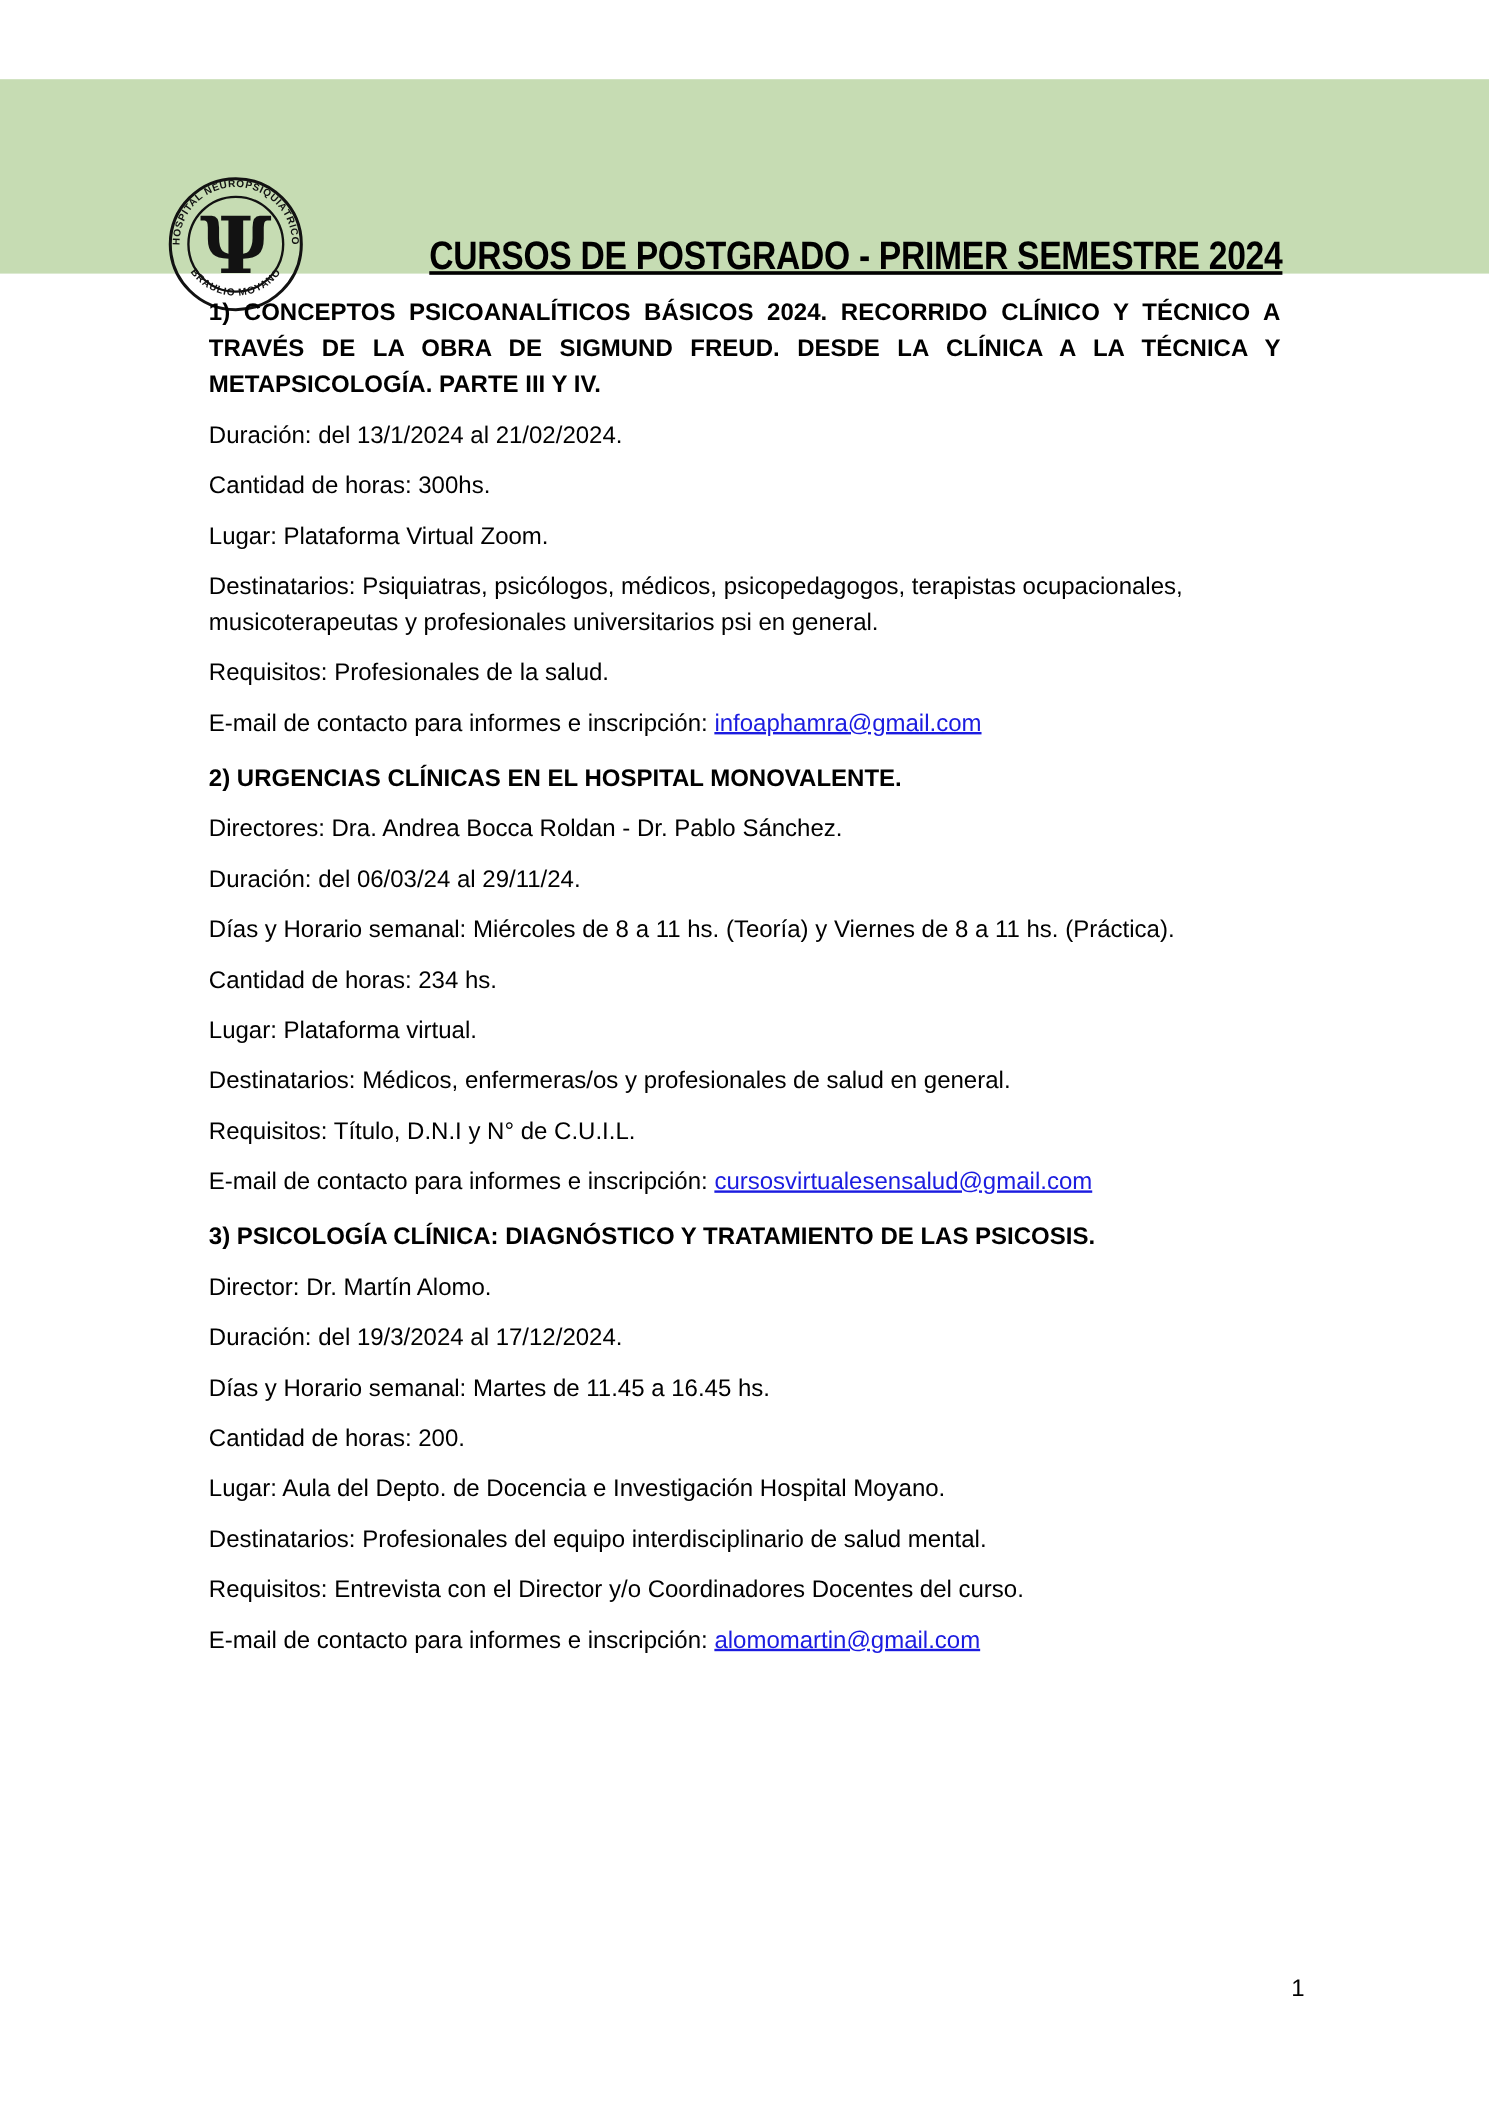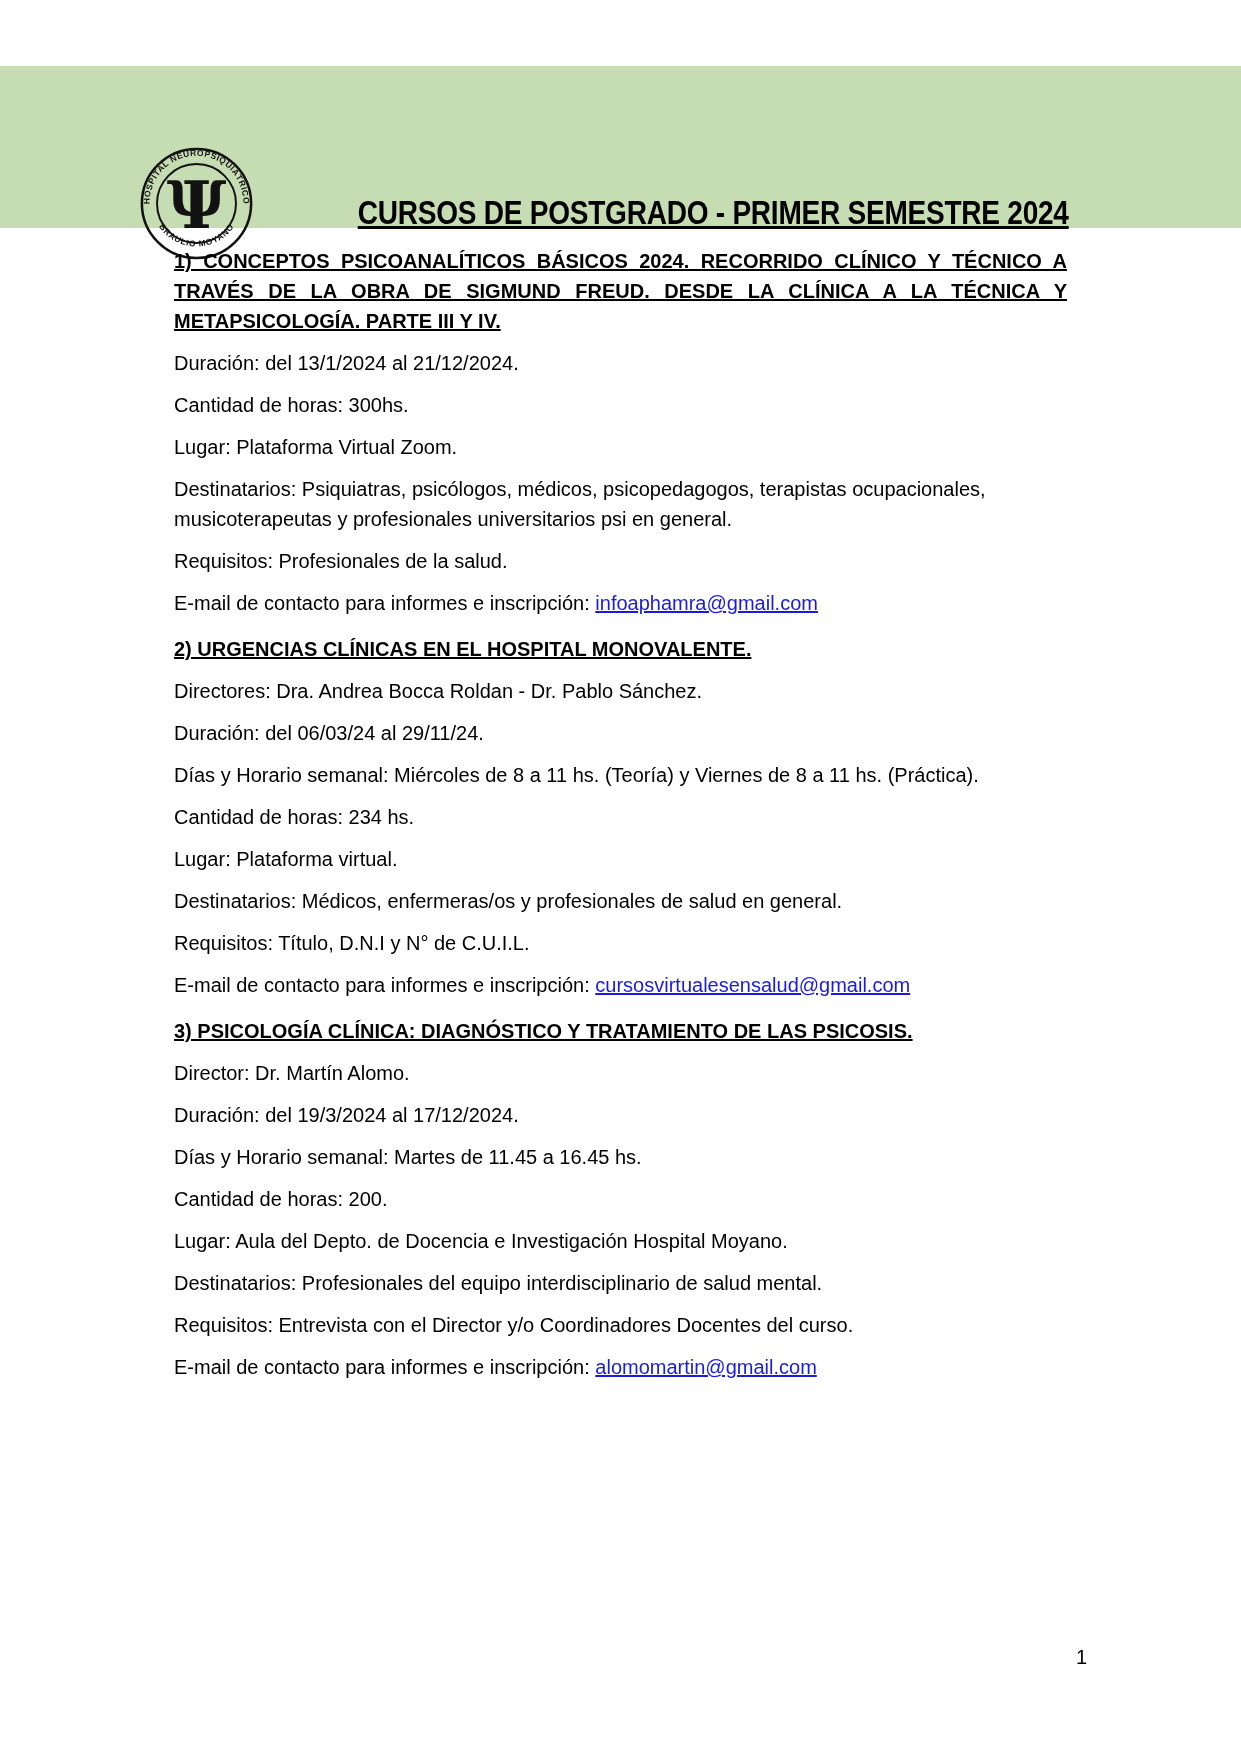--- a/index.html
+++ b/index.html
@@ -37,21 +37,20 @@
   .content{
     position:absolute;left:174px;top:228px;width:893px;
     padding-top:18px;
   }
   .para{
     font-size:20px;line-height:30px;margin:0 0 12px;
   }
   .course-title{
     font-weight:bold;
     text-align:justify;
-    text-decoration:underline;
   }
   .gap-top{margin-top:16px;}
   .email-line a{
     color:var(--link);
     text-decoration:underline;
   }
   .page-number{
     position:absolute;left:1076px;top:1645px;
     font-size:20px;line-height:24px;
   }
@@ -83,21 +82,21 @@
 
     <div class="header-title-wrap">
       <span class="header-title">CURSOS DE POSTGRADO - PRIMER SEMESTRE 2024</span>
     </div>
   </div>
 
   <div class="content">
 
     <section>
       <p class="para course-title">1) CONCEPTOS PSICOANALÍTICOS BÁSICOS 2024. RECORRIDO CLÍNICO Y TÉCNICO A TRAVÉS DE LA OBRA DE SIGMUND FREUD. DESDE LA CLÍNICA A LA TÉCNICA Y METAPSICOLOGÍA. PARTE III Y IV.</p>
-      <p class="para">Duración: del 13/1/2024 al 21/12/2024.</p>
+      <p class="para">Duración: del 13/1/2024 al 21/02/2024.</p>
       <p class="para">Cantidad de horas: 300hs.</p>
       <p class="para">Lugar: Plataforma Virtual Zoom.</p>
       <p class="para">Destinatarios: Psiquiatras, psicólogos, médicos, psicopedagogos, terapistas ocupacionales, musicoterapeutas y profesionales universitarios psi en general.</p>
       <p class="para">Requisitos: Profesionales de la salud.</p>
       <p class="para email-line"><span>E-mail de contacto para informes e inscripción: </span><a href="#">infoaphamra@gmail.com</a></p>
     </section>
 
     <section>
       <p class="para course-title gap-top">2) URGENCIAS CLÍNICAS EN EL HOSPITAL MONOVALENTE.</p>
       <p class="para">Directores: Dra. Andrea Bocca Roldan - Dr. Pablo Sánchez.</p>

